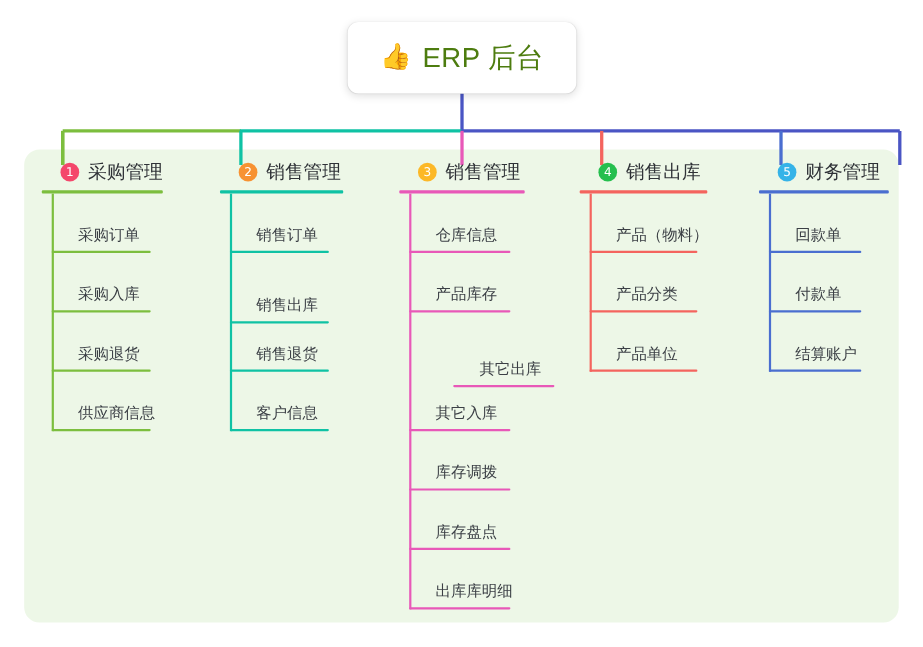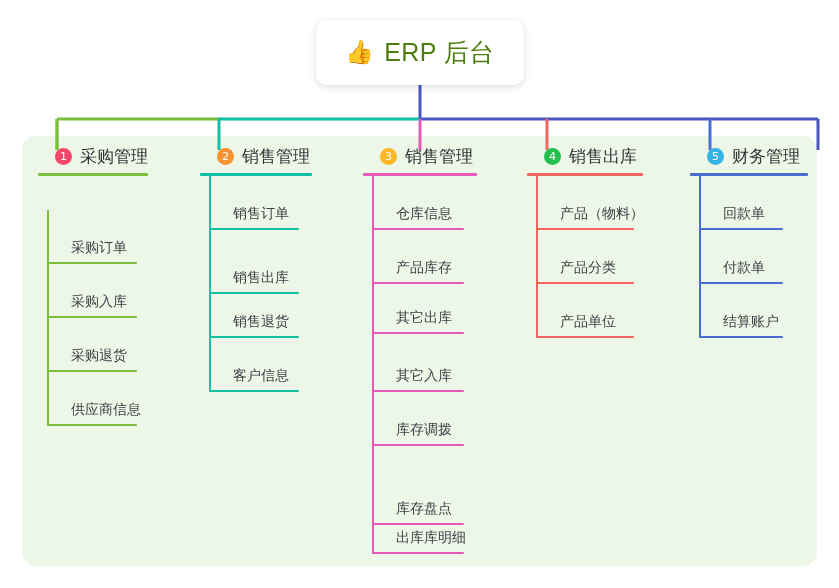--- a/index.html
+++ b/index.html
@@ -180,21 +180,21 @@
     </div>
   </div>
 
   <div id="columns">
       <div class="column" style="left: 38px;">
         <div class="col-head">
           <span class="badge" style="background: rgb(244, 71, 107);">1</span>
           <span class="head-label">采购管理</span>
           <span class="head-rule" style="width: 110px; background: rgb(124, 190, 62);"></span>
         </div>
-        <div class="col-body" style="height: 264px; margin-top: 34px;">
+        <div class="col-body" style="height: 264px;">
           <span class="spine" style="height: 216px; background: rgb(124, 190, 62);"></span>
           <div class="leaf" style="top: 0px; width: 90px;">
             <span class="leaf-label">采购订单</span>
             <span class="leaf-rule" style="width: 90px; background: rgb(124, 190, 62);"></span>
           </div>
           <div class="leaf" style="top: 54px; width: 90px;">
             <span class="leaf-label">采购入库</span>
             <span class="leaf-rule" style="width: 90px; background: rgb(124, 190, 62);"></span>
           </div>
           <div class="leaf" style="top: 108px; width: 90px;">
@@ -242,33 +242,33 @@
         <div class="col-body" style="height: 378px;">
           <span class="spine" style="height: 378px; background: rgb(232, 88, 184);"></span>
           <div class="leaf" style="top: 0px; width: 92px;">
             <span class="leaf-label">仓库信息</span>
             <span class="leaf-rule" style="width: 92px; background: rgb(232, 88, 184);"></span>
           </div>
           <div class="leaf" style="top: 54px; width: 92px; padding-left: 46px;">
             <span class="leaf-label">产品库存</span>
             <span class="leaf-rule" style="width: 92px; background: rgb(232, 88, 184);"></span>
           </div>
-          <div class="leaf" style="top: 104px; width: 92px;">
+          <div class="leaf" style="top: 122px; width: 92px; margin-left: 40px;">
             <span class="leaf-label">其它出库</span>
             <span class="leaf-rule" style="width: 92px; background: rgb(232, 88, 184);"></span>
           </div>
           <div class="leaf" style="top: 162px; width: 92px;">
             <span class="leaf-label">其它入库</span>
             <span class="leaf-rule" style="width: 92px; background: rgb(232, 88, 184);"></span>
           </div>
           <div class="leaf" style="top: 216px; width: 92px;">
             <span class="leaf-label">库存调拨</span>
             <span class="leaf-rule" style="width: 92px; background: rgb(232, 88, 184);"></span>
           </div>
-          <div class="leaf" style="top: 270px; width: 92px; margin-top: 25px;">
+          <div class="leaf" style="top: 270px; width: 92px;">
             <span class="leaf-label">库存盘点</span>
             <span class="leaf-rule" style="width: 92px; background: rgb(232, 88, 184);"></span>
           </div>
           <div class="leaf" style="top: 324px; width: 92px;">
             <span class="leaf-label">出库库明细</span>
             <span class="leaf-rule" style="width: 92px; background: rgb(232, 88, 184);"></span>
           </div>
         </div>
       </div>
       <div class="column" style="left: 527px;">

